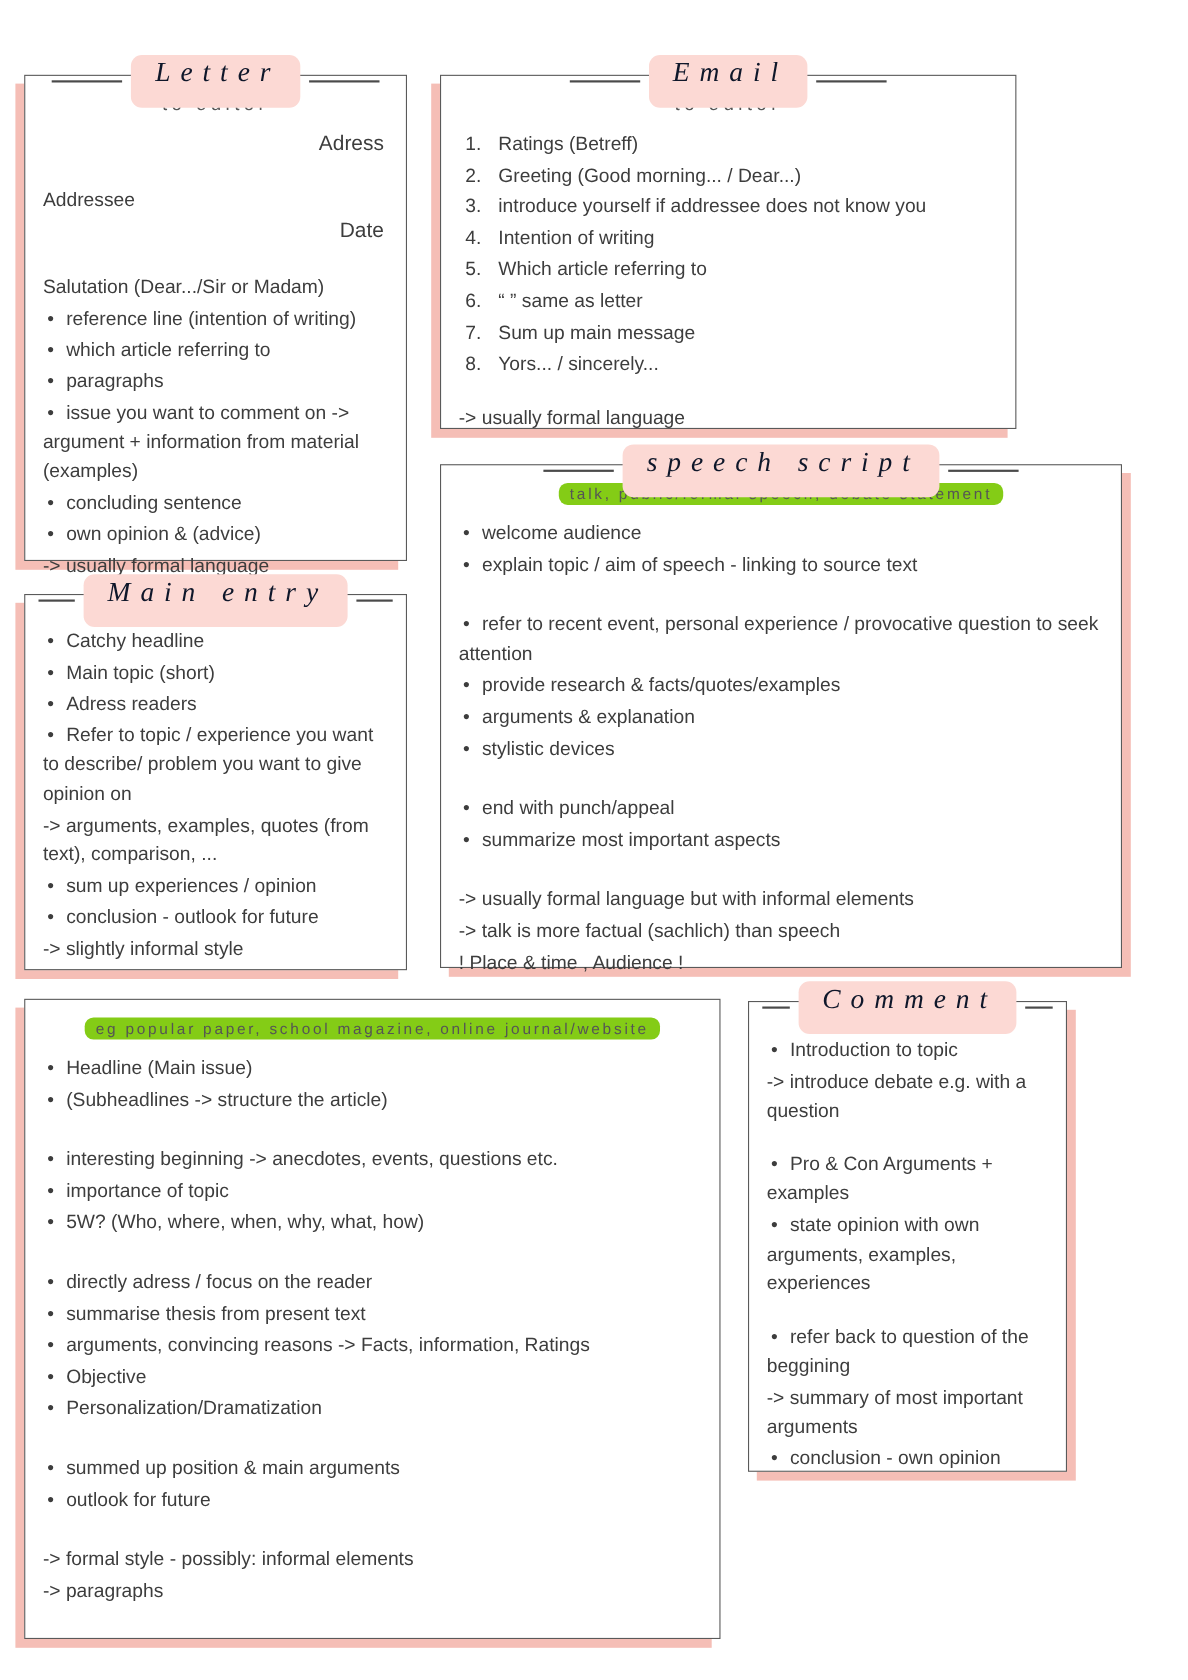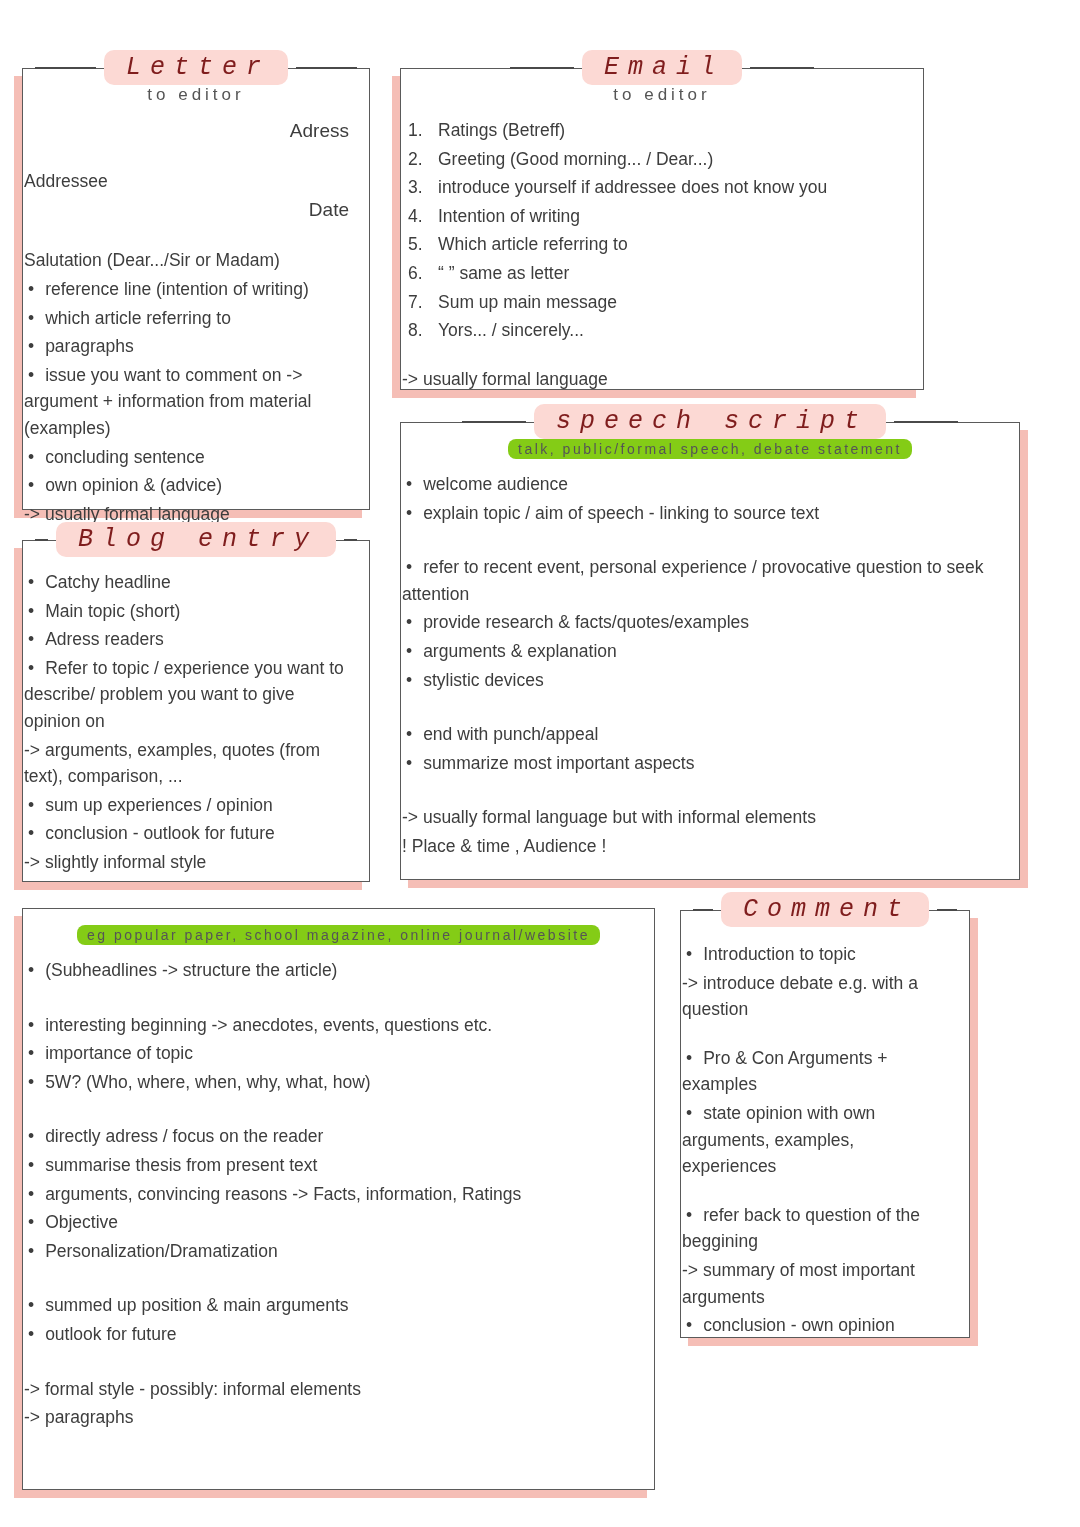--- a/index.html
+++ b/index.html
@@ -20,47 +20,47 @@
   .shadow-right { box-shadow:  8px 8px 0 0 #f5beb6; }
 
   .title-wrap {
     position: absolute;
     top: -19px; left: 0; right: 0;
     display: flex; justify-content: center; align-items: center;
     padding: 0 12px;
   }
   .dash { flex: 1; max-width: 64px; border-top: 2px solid #4a4a4a; height: 0; }
   .title-text {
-    font-family: Liberation Mono, monospace;
+    font-family: Liberation Serif, serif;
     font-style: italic;
     font-size: 25px;
     letter-spacing: 9px;
-    color: #7f1d1d;
+    color: #0f172a;
     background: #fcd9d4;
     border-radius: 10px;
-    padding: 3px 18px 3px 22px;
+    padding: 3px 18px 17px 22px;
     white-space: nowrap;
     margin: 0 8px;
   }
   .subtitle-row { text-align: center; margin-top: 16px; }
   .subtitle {
     display: inline-block;
     font-size: 17px;
     letter-spacing: 4px;
     color: #555;
   }
   .subtitle.hl {
     background: #84cc16;
     border-radius: 8px;
     padding: 2px 10px;
     letter-spacing: 2.5px;
     font-size: 14px;
   }
   .content {
-    padding: 10px 16px 14px 1px;
+    padding: 10px 16px 14px 16px;
     font-size: 17.5px;
     line-height: 1.52;
   }
   .line { margin: 2px 0; }
   .line.right { text-align: right; padding-right: 4px; font-size: 19px; }
   .line.gap { height: 18px; }
   .line.bullet .marker { margin: 0 11px 0 4px; }
   .line.num { display: flex; }
   .line.num .numlbl { flex: 0 0 36px; padding-left: 6px; }
   .line.num span:last-child { flex: 1; }
@@ -140,21 +140,21 @@
         <span>Yors... / sincerely...</span>
       </div>
       <div class="line gap"></div>
       <div class="line plain">-&gt; usually formal language</div>
     </div>
 </section>
 
 <section class="box box-blog shadow-left" style="left:22px; top:540px; width:348px; height:342px;">
   <div class="title-wrap">
     <span class="dash"></span>
-    <span class="title-text">Blog entry</span>
+    <span class="title-text">Main entry</span>
     <span class="dash"></span>
   </div>
   <div class="content" style="padding-top:26px;">
       <div class="line bullet"><span class="marker">•</span>Catchy headline</div>
       <div class="line bullet"><span class="marker">•</span>Main topic (short)</div>
       <div class="line bullet"><span class="marker">•</span>Adress readers</div>
       <div class="line bullet"><span class="marker">•</span>Refer to topic / experience you want to describe/ problem you want to give opinion on</div>
       <div class="line plain">-&gt; arguments, examples, quotes (from text), comparison, ...</div>
       <div class="line bullet"><span class="marker">•</span>sum up experiences / opinion</div>
       <div class="line bullet"><span class="marker">•</span>conclusion - outlook for future</div>
@@ -177,29 +177,31 @@
       <div class="line gap"></div>
       <div class="line bullet"><span class="marker">•</span>refer to recent event, personal experience / provocative question to seek attention</div>
       <div class="line bullet"><span class="marker">•</span>provide research &amp; facts/quotes/examples</div>
       <div class="line bullet"><span class="marker">•</span>arguments &amp; explanation</div>
       <div class="line bullet"><span class="marker">•</span>stylistic devices</div>
       <div class="line gap"></div>
       <div class="line bullet"><span class="marker">•</span>end with punch/appeal</div>
       <div class="line bullet"><span class="marker">•</span>summarize most important aspects</div>
       <div class="line gap"></div>
       <div class="line plain">-&gt; usually formal language but with informal elements</div>
+      <div class="line plain">-&gt; talk is more factual (sachlich) than speech</div>
       <div class="line plain">! Place &amp; time , Audience !</div>
     </div>
 </section>
 
 <section class="box box-article shadow-left" style="left:22px; top:908px; width:633px; height:582px;">
   <div class="subtitle-row">
     <span class="subtitle hl">eg popular paper, school magazine, online journal/website</span>
   </div>
   <div class="content">
+      <div class="line bullet"><span class="marker">•</span>Headline (Main issue)</div>
       <div class="line bullet"><span class="marker">•</span>(Subheadlines -&gt; structure the article)</div>
       <div class="line gap"></div>
       <div class="line bullet"><span class="marker">•</span>interesting beginning -&gt; anecdotes, events, questions etc.</div>
       <div class="line bullet"><span class="marker">•</span>importance of topic</div>
       <div class="line bullet"><span class="marker">•</span>5W? (Who, where, when, why, what, how)</div>
       <div class="line gap"></div>
       <div class="line bullet"><span class="marker">•</span>directly adress / focus on the reader</div>
       <div class="line bullet"><span class="marker">•</span>summarise thesis from present text</div>
       <div class="line bullet"><span class="marker">•</span>arguments, convincing reasons -&gt; Facts, information, Ratings</div>
       <div class="line bullet"><span class="marker">•</span>Objective</div>

